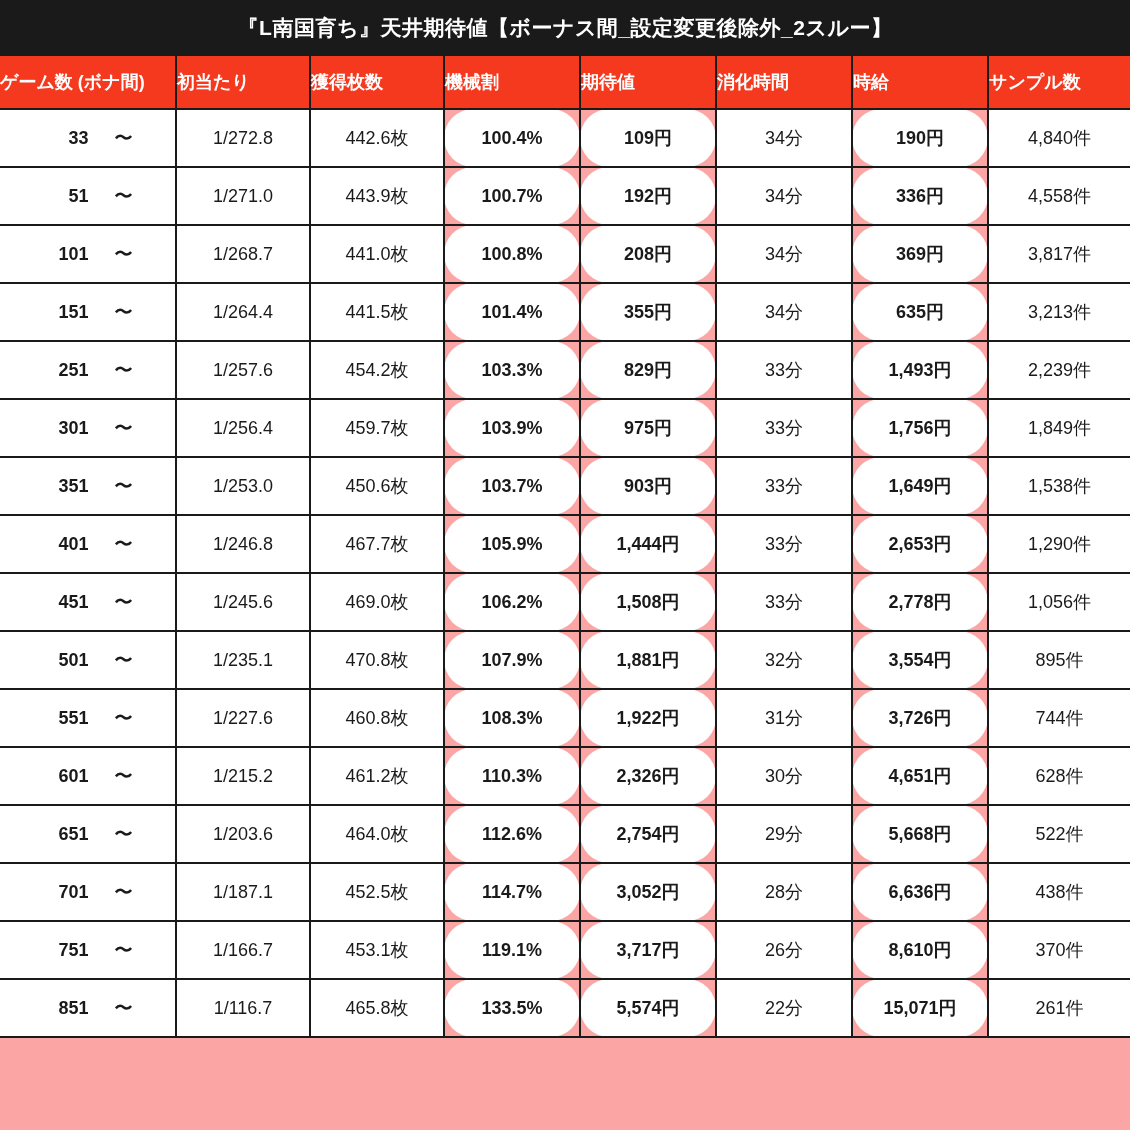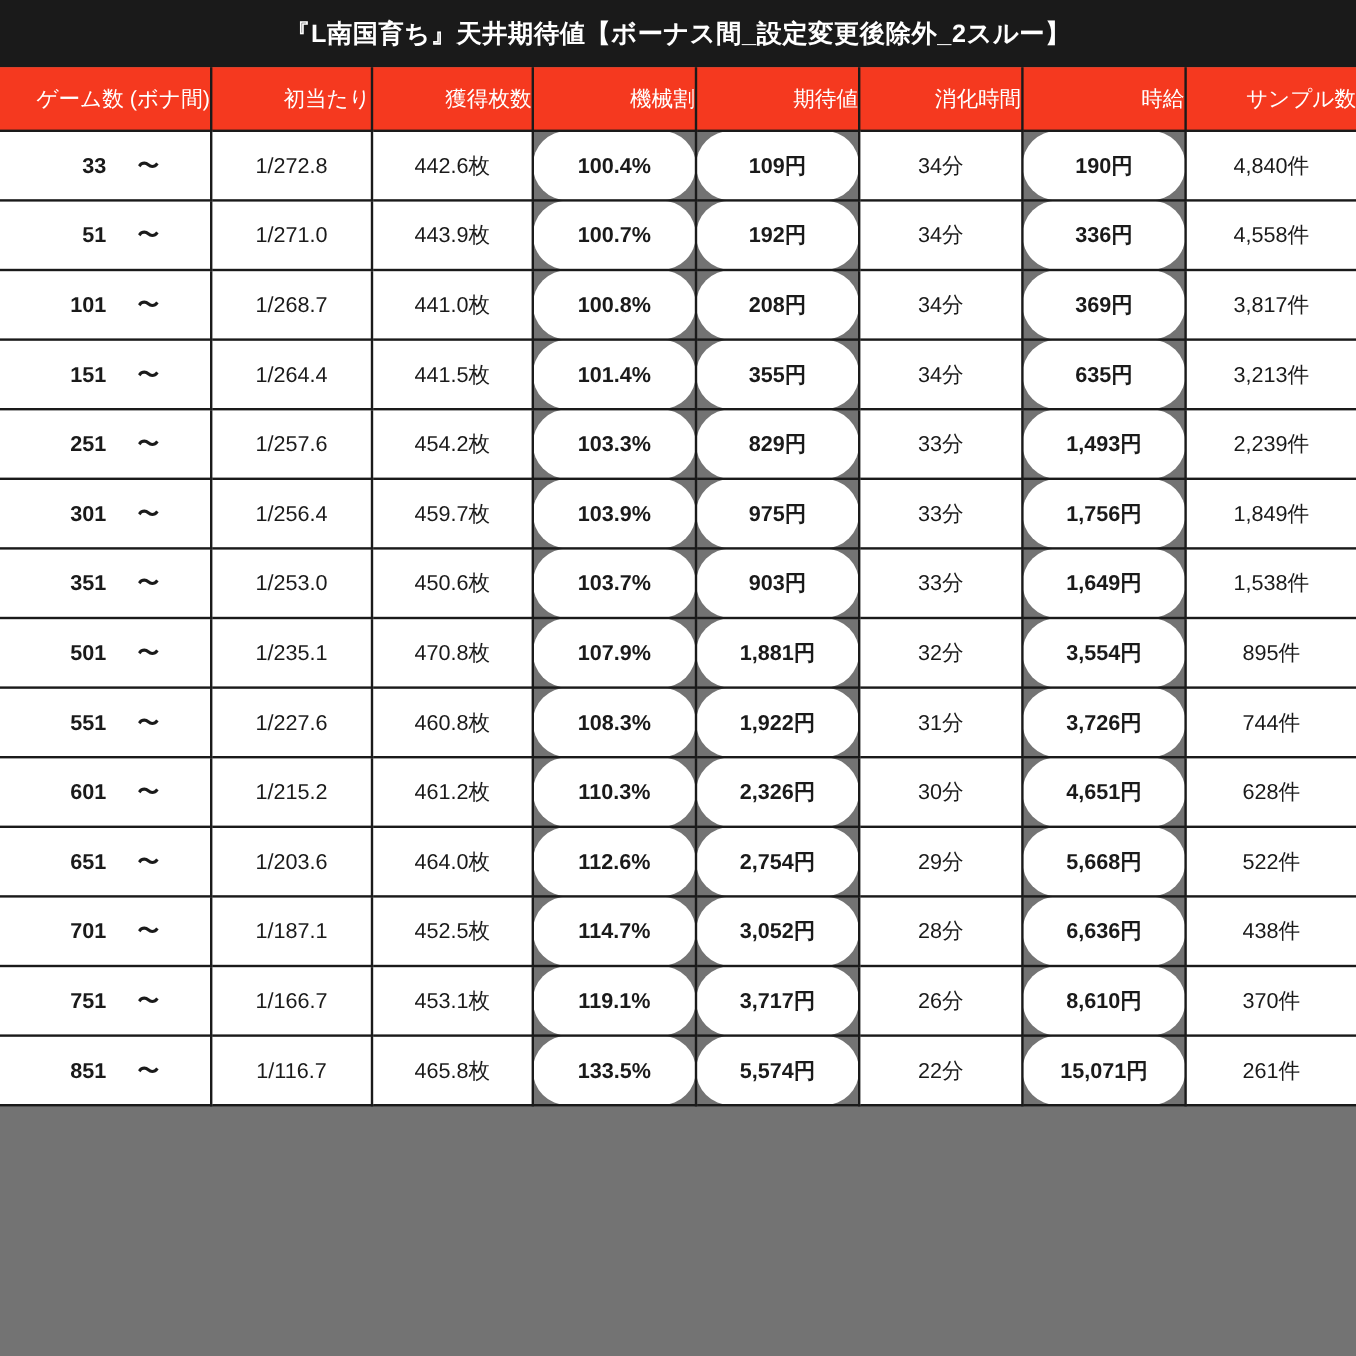--- a/index.html
+++ b/index.html
@@ -9,21 +9,21 @@
   }
   body {
     width: 1130px;
     height: 1130px;
     font-family: "Liberation Sans", "DejaVu Sans", sans-serif;
     overflow: hidden;
   }
   .sheet {
     width: 1130px;
     height: 1130px;
-    background: #737373;
+    background: #fca5a5;
     box-sizing: border-box;
   }
   .title-bar {
     height: 56px;
     background: #1a1a1a;
     color: #ffffff;
     display: flex;
     align-items: center;
     justify-content: center;
     font-size: 21px;
@@ -32,25 +32,25 @@
   }
   table.data {
     width: 1130px;
     border-collapse: collapse;
     table-layout: fixed;
   }
   table.data th {
     background: #f5391f;
     color: #ffffff;
     font-size: 18px;
-    font-weight: normal;
+    font-weight: bold;
     height: 52px;
     border-right: 2px solid #1a1a1a;
     border-bottom: 2px solid #1a1a1a;
-    text-align: right;
+    text-align: left;
     vertical-align: middle;
     padding: 0;
   }
   table.data th:last-child { border-right: none; }
   table.data td {
     height: 56px;
     border-right: 2px solid #1a1a1a;
     border-bottom: 2px solid #1a1a1a;
     text-align: center;
     vertical-align: middle;
@@ -227,20 +227,50 @@
           <td class="plain">450.6枚</td>
           <td class="bluebold">103.7%</td>
           <td class="bluebold">903円</td>
           <td class="plain">33分</td>
           <td class="bluebold">1,649円</td>
           <td class="plain">1,538件</td>
         </tr>
         <tr>
           <td class="gamecell">
             <div class="gamecell-inner">
+              <span class="num">401</span>
+              <span class="tilde">〜</span>
+            </div>
+          </td>
+          <td class="plain">1/246.8</td>
+          <td class="plain">467.7枚</td>
+          <td class="bluebold">105.9%</td>
+          <td class="bluebold">1,444円</td>
+          <td class="plain">33分</td>
+          <td class="bluebold">2,653円</td>
+          <td class="plain">1,290件</td>
+        </tr>
+        <tr>
+          <td class="gamecell">
+            <div class="gamecell-inner">
+              <span class="num">451</span>
+              <span class="tilde">〜</span>
+            </div>
+          </td>
+          <td class="plain">1/245.6</td>
+          <td class="plain">469.0枚</td>
+          <td class="bluebold">106.2%</td>
+          <td class="bluebold">1,508円</td>
+          <td class="plain">33分</td>
+          <td class="bluebold">2,778円</td>
+          <td class="plain">1,056件</td>
+        </tr>
+        <tr>
+          <td class="gamecell">
+            <div class="gamecell-inner">
               <span class="num">501</span>
               <span class="tilde">〜</span>
             </div>
           </td>
           <td class="plain">1/235.1</td>
           <td class="plain">470.8枚</td>
           <td class="bluebold">107.9%</td>
           <td class="bluebold">1,881円</td>
           <td class="plain">32分</td>
           <td class="bluebold">3,554円</td>

